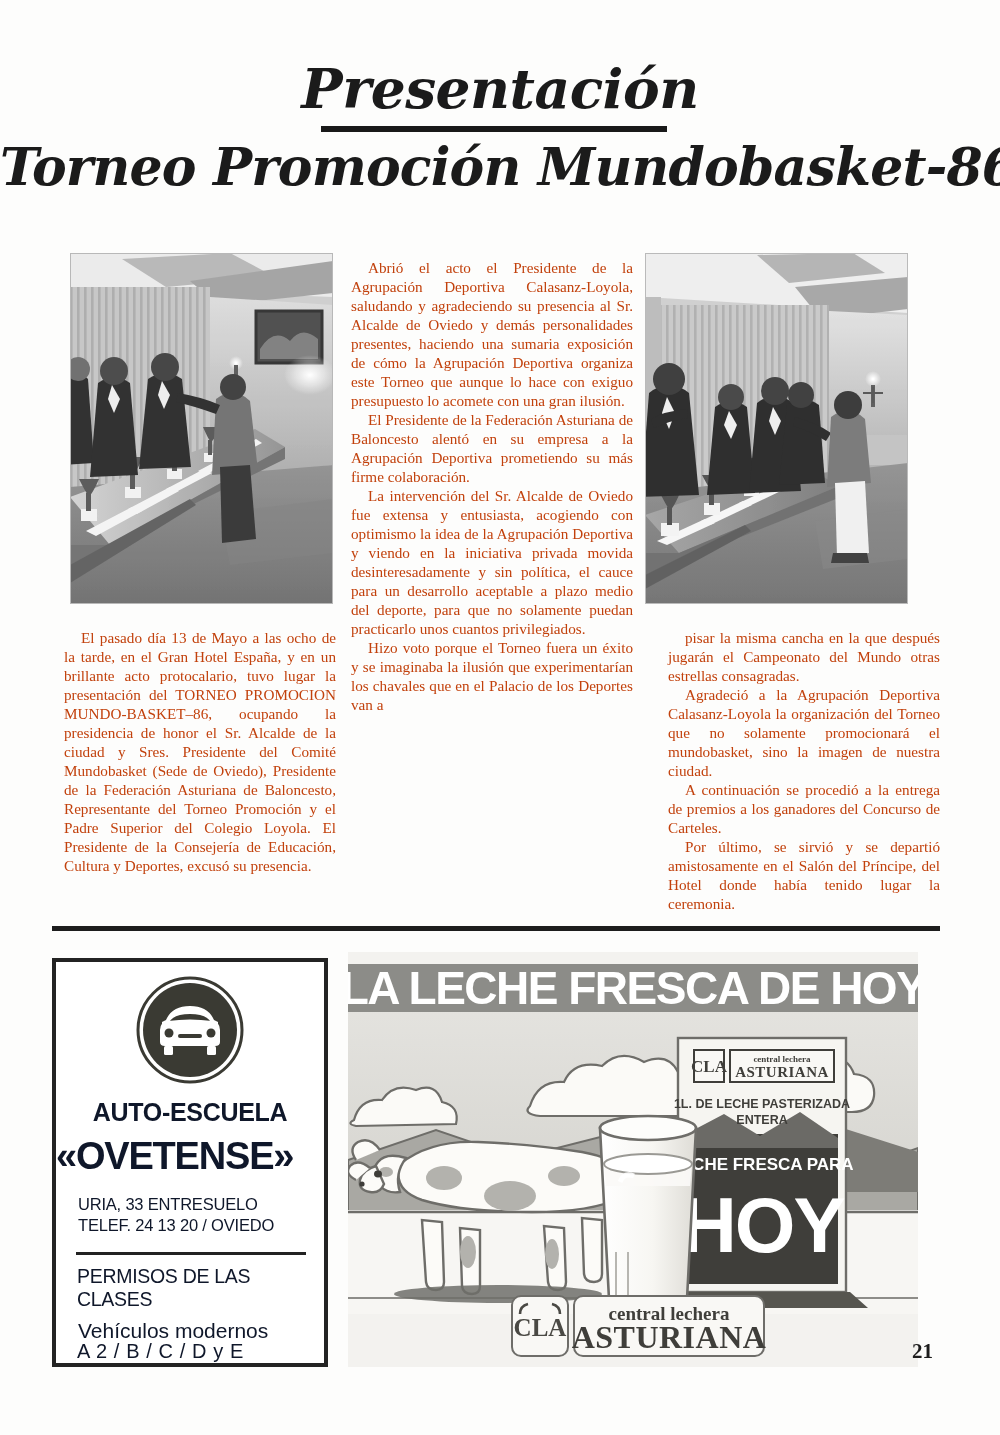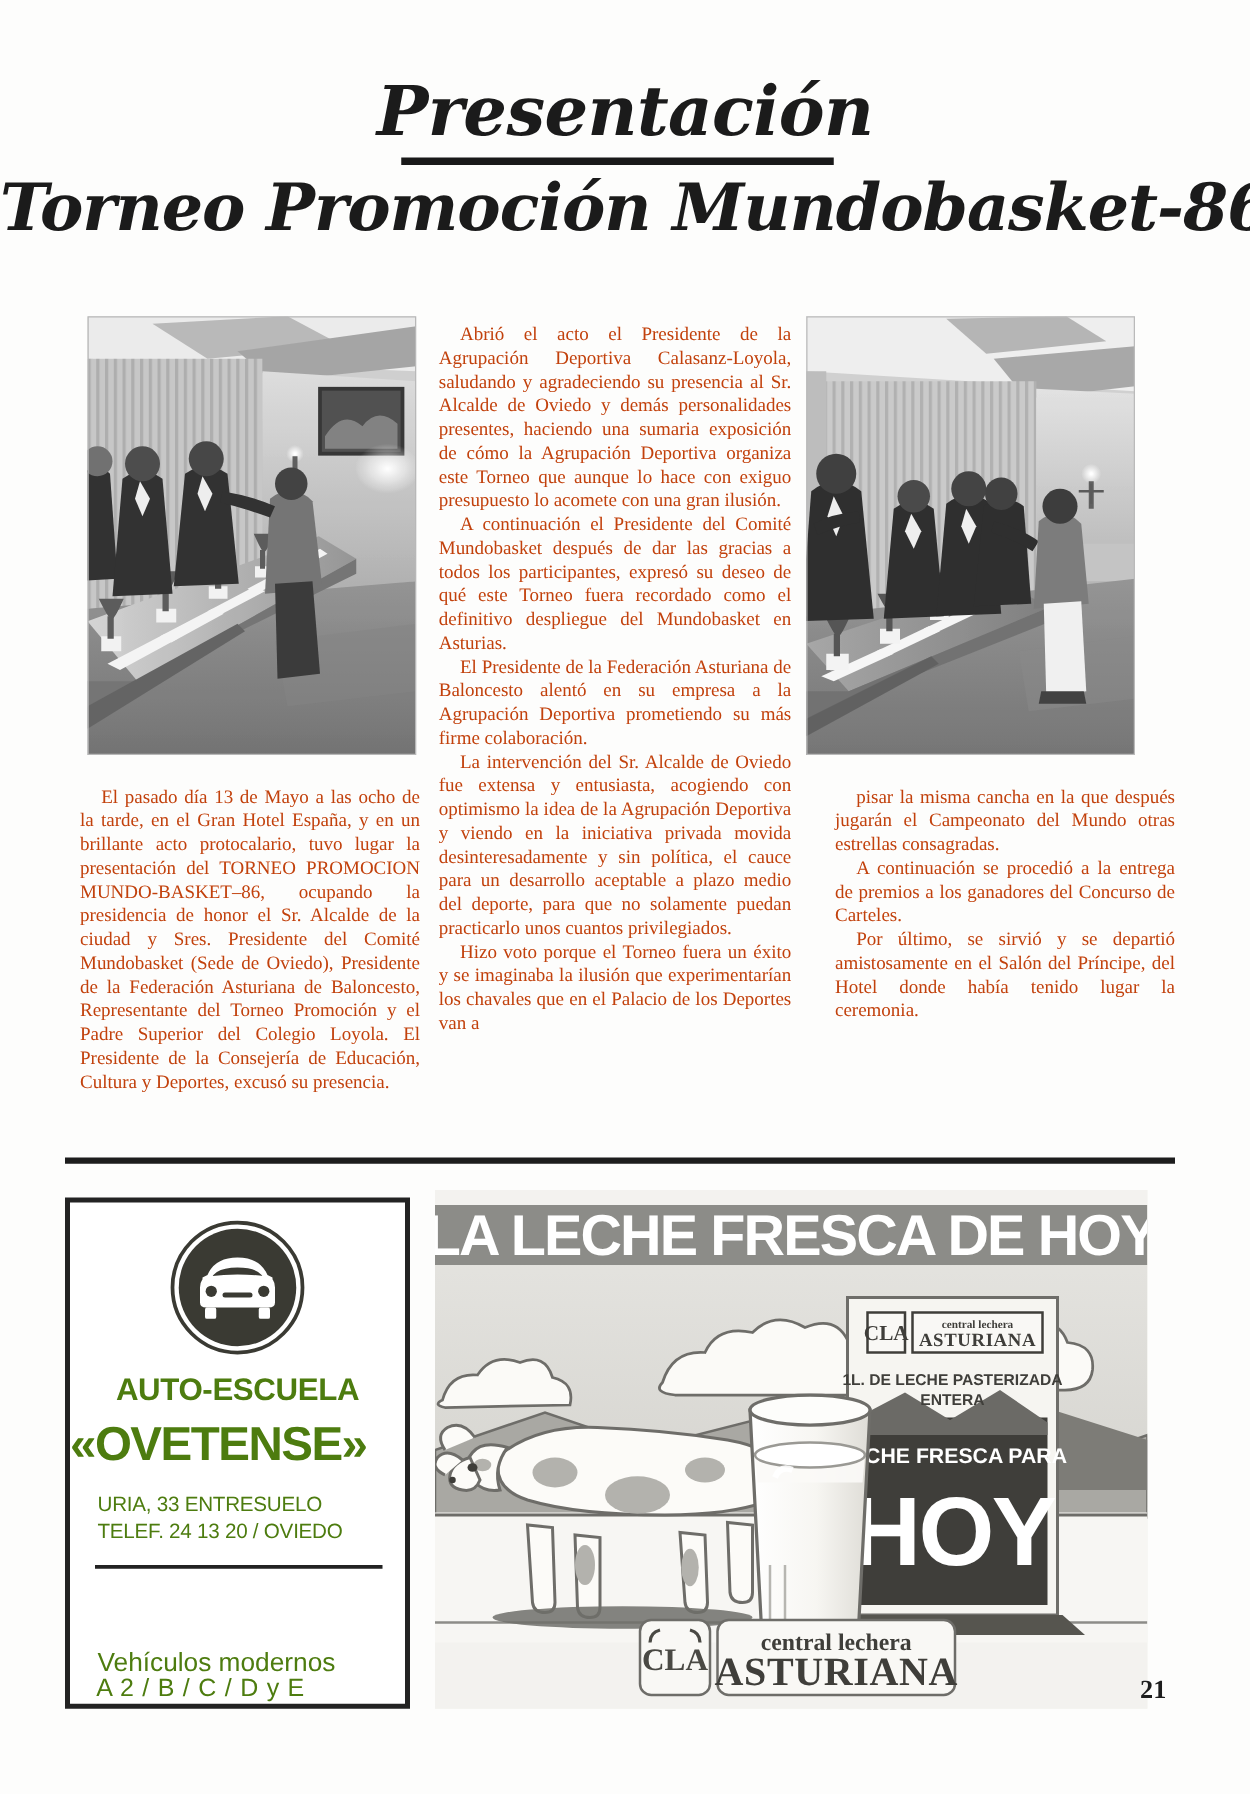--- a/index.html
+++ b/index.html
@@ -102,21 +102,21 @@
   #ad-autoescuela {
     position: absolute;
     left: 52px;
     top: 958px;
     width: 276px;
     height: 409px;
     border: 4px solid #232323;
     background: #ffffff;
     box-sizing: border-box;
     font-family: "Liberation Sans", sans-serif;
-    color: #4d7c0f;
+    color: #0f172a;
   }
   .ae-logo {
     position: absolute;
     left: 50%;
     top: 14px;
     transform: translateX(-50%);
     width: 108px;
     height: 108px;
   }
   .ae-line1 {
@@ -423,28 +423,28 @@
       <rect width="263" height="351" fill="none" stroke="#b8b7b2" stroke-width="2"></rect>
     </svg>
   </div>
 
   <div class="col" id="col-left">
     <p>El pasado día 13 de Mayo a las ocho de la tarde, en el Gran Hotel España, y en un brillante acto protocalario, tuvo lugar la presentación del TORNEO PROMOCION MUNDO-BASKET–86, ocupando la presidencia de honor el Sr. Alcalde de la ciudad y Sres. Presidente del Comité Mundobasket (Sede de Oviedo), Presidente de la Federación Asturiana de Baloncesto, Representante del Torneo Promoción y el Padre Superior del Colegio Loyola. El Presidente de la Consejería de Educación, Cultura y Deportes, excusó su presencia.</p>
   </div>
 
   <div class="col" id="col-mid">
     <p>Abrió el acto el Presidente de la Agrupación Deportiva Calasanz-Loyola, saludando y agradeciendo su presencia al Sr. Alcalde de Oviedo y demás personalidades presentes, haciendo una sumaria exposición de cómo la Agrupación Deportiva organiza este Torneo que aunque lo hace con exiguo presupuesto lo acomete con una gran ilusión.</p>
-    <p>A continuación el Presidente del Comité Mundobasket después de dar las gracias a todos los participantes, expresó su deseo de qué este Torneo fuera recordado como el definitivo despliegue del Mundobasket en Asturias.</p>
     <p>El Presidente de la Federación Asturiana de Baloncesto alentó en su empresa a la Agrupación Deportiva prometiendo su más firme colaboración.</p>
     <p>La intervención del Sr. Alcalde de Oviedo fue extensa y entusiasta, acogiendo con optimismo la idea de la Agrupación Deportiva y viendo en la iniciativa privada movida desinteresadamente y sin política, el cauce para un desarrollo aceptable a plazo medio del deporte, para que no solamente puedan practicarlo unos cuantos privilegiados.</p>
     <p>Hizo voto porque el Torneo fuera un éxito y se imaginaba la ilusión que experimentarían los chavales que en el Palacio de los Deportes van a</p>
   </div>
 
   <div class="col" id="col-right">
     <p>pisar la misma cancha en la que después jugarán el Campeonato del Mundo otras estrellas consagradas.</p>
+    <p>Agradeció a la Agrupación Deportiva Calasanz-Loyola la organización del Torneo que no solamente promocionará el mundobasket, sino la imagen de nuestra ciudad.</p>
     <p>A continuación se procedió a la entrega de premios a los ganadores del Concurso de Carteles.</p>
     <p>Por último, se sirvió y se departió amistosamente en el Salón del Príncipe, del Hotel donde había tenido lugar la ceremonia.</p>
   </div>
 
   <div class="section-rule"></div>
 
   <div id="ad-autoescuela">
     <div class="ae-logo">
       <svg viewBox="0 0 108 108" aria-hidden="true">
         <circle cx="54" cy="54" r="52" fill="none" stroke="#3a3a33" stroke-width="3"></circle>
@@ -462,20 +462,21 @@
         </g>
       </svg>
     </div>
     <div class="ae-line1">AUTO-ESCUELA</div>
     <div class="ae-line2">«OVETENSE»</div>
     <div class="ae-addr">
       <div>URIA, 33 ENTRESUELO</div>
       <div>TELEF. 24 13 20 / OVIEDO</div>
     </div>
     <div class="ae-sep"></div>
+    <div class="ae-permisos">PERMISOS DE LAS CLASES</div>
     <div class="ae-classes">A 2 / B / C / D y E</div>
     <div class="ae-foot">Vehículos modernos</div>
   </div>
 
   <div id="ad-milk">
     <svg class="milk-svg" viewBox="0 0 570 415" preserveAspectRatio="none" aria-hidden="true">
       <defs>
         <linearGradient id="skyG" x1="0" y1="0" x2="0" y2="1">
           <stop offset="0" stop-color="#e6e5e1"></stop>
             <stop offset="1" stop-color="#d5d4cf"></stop>

